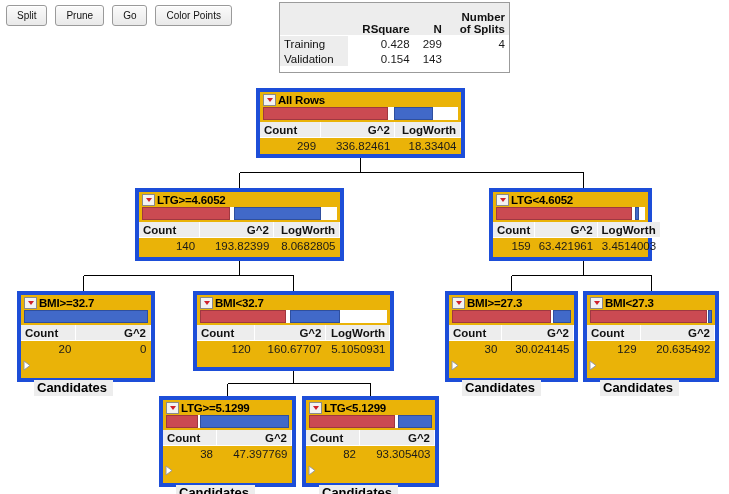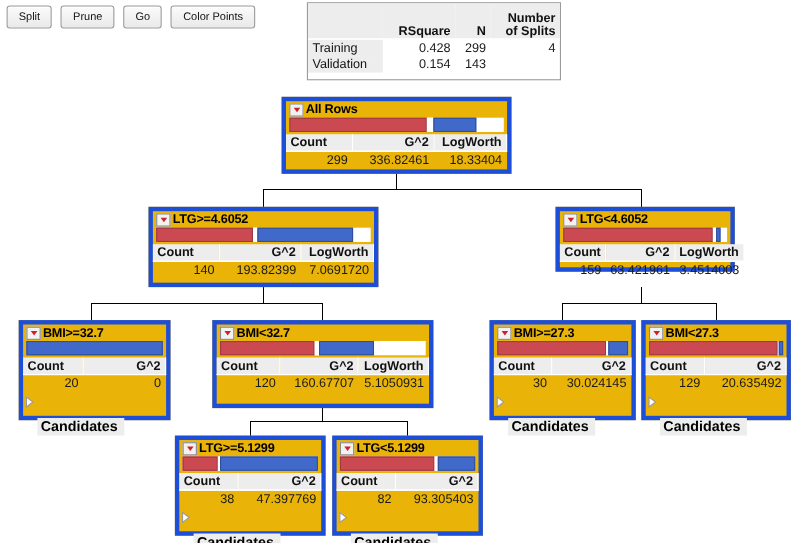--- a/index.html
+++ b/index.html
@@ -253,26 +253,26 @@
           <tr>
             <th class="c-count" style="width: 30%;">Count</th>
             <th class="c-g2" style="width: 37%;">G^2</th>
             <th class="c-lw" style="width: 33%;">LogWorth</th>
           </tr>
         </thead>
         <tbody>
           <tr>
             <td>140</td>
             <td>193.82399</td>
-            <td>7.0691720</td>
-          </tr>
-        </tbody>
-      </table>
-    </div>
-    <div class="node" style="left: 505px; top: 188px; width: 163px; height: 59px;">
+            <td>8.0682805</td>
+          </tr>
+        </tbody>
+      </table>
+    </div>
+    <div class="node" style="left: 489px; top: 188px; width: 163px; height: 73px;">
       <div class="node-header">
         <span class="disclosure-icon"></span>
         <span class="node-title">LTG&lt;4.6052</span>
       </div>
       <div class="bar-wrap">
         <div class="bar-red" style="width: 91%;"></div>
         <div class="bar-gap" style="width: 2%;"></div>
         <div class="bar-blue" style="width: 3%;"></div>
       </div>
       <table class="stats">

